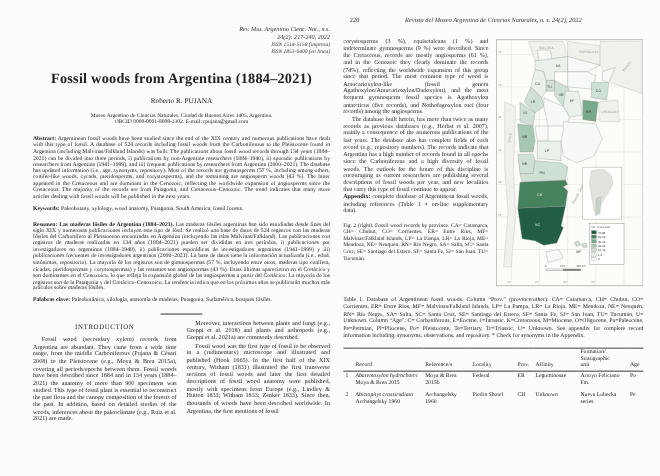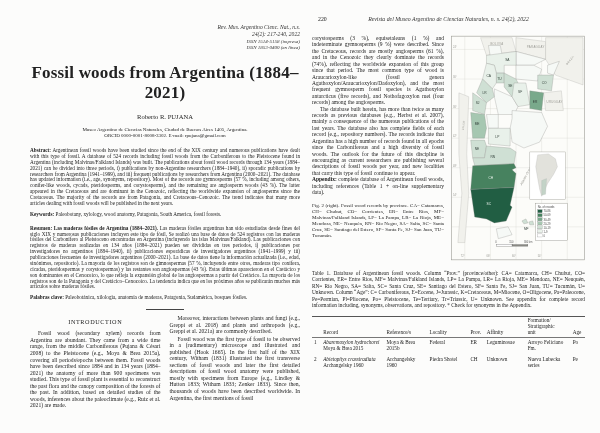--- a/index.html
+++ b/index.html
@@ -9,21 +9,21 @@
     font-family:"Liberation Serif","DejaVu Serif",serif;
     -webkit-font-smoothing:antialiased;
   }
   .page{position:absolute;overflow:hidden;}
   .page-left{left:30px;top:24px;width:270px;height:400px;}
   .page-right{left:312px;top:16px;width:273px;height:408px;}
 
   
   .jref{text-align:right;font-style:italic;font-size:5.6px;line-height:1.3;color:#333;}
   .jref .issn{font-size:5px;}
-  .title{margin-top:11px;text-align:center;font-size:17px;font-weight:bold;letter-spacing:.2px;}
+  .title{margin-top:11px;text-align:center;font-size:13px;font-weight:bold;letter-spacing:.2px;}
   .author{margin-top:10px;text-align:center;font-size:6.6px;}
   .affil{margin-top:7px;text-align:center;font-size:5px;line-height:1.35;color:#222;}
   .blockpar{margin-top:8px;font-size:5.2px;line-height:1.13;text-align:justify;}
   .blockpar b{font-size:5.2px;}
   .kw{margin-top:5px;font-size:5.2px;line-height:1.13;text-align:justify;}
   .rule{width:38px;border-top:.6px solid #444;margin:8px auto 5px auto;height:0;}
   .twocol{display:flex;gap:9px;}
   .col{flex:1;font-size:5.6px;line-height:1.17;text-align:justify;}
   .sec-head{text-align:center;font-size:6.2px;letter-spacing:.6px;margin:3px 0 5px 0;font-variant:small-caps;}
   .col p{margin:0 0 1px 0;text-indent:8px;}

